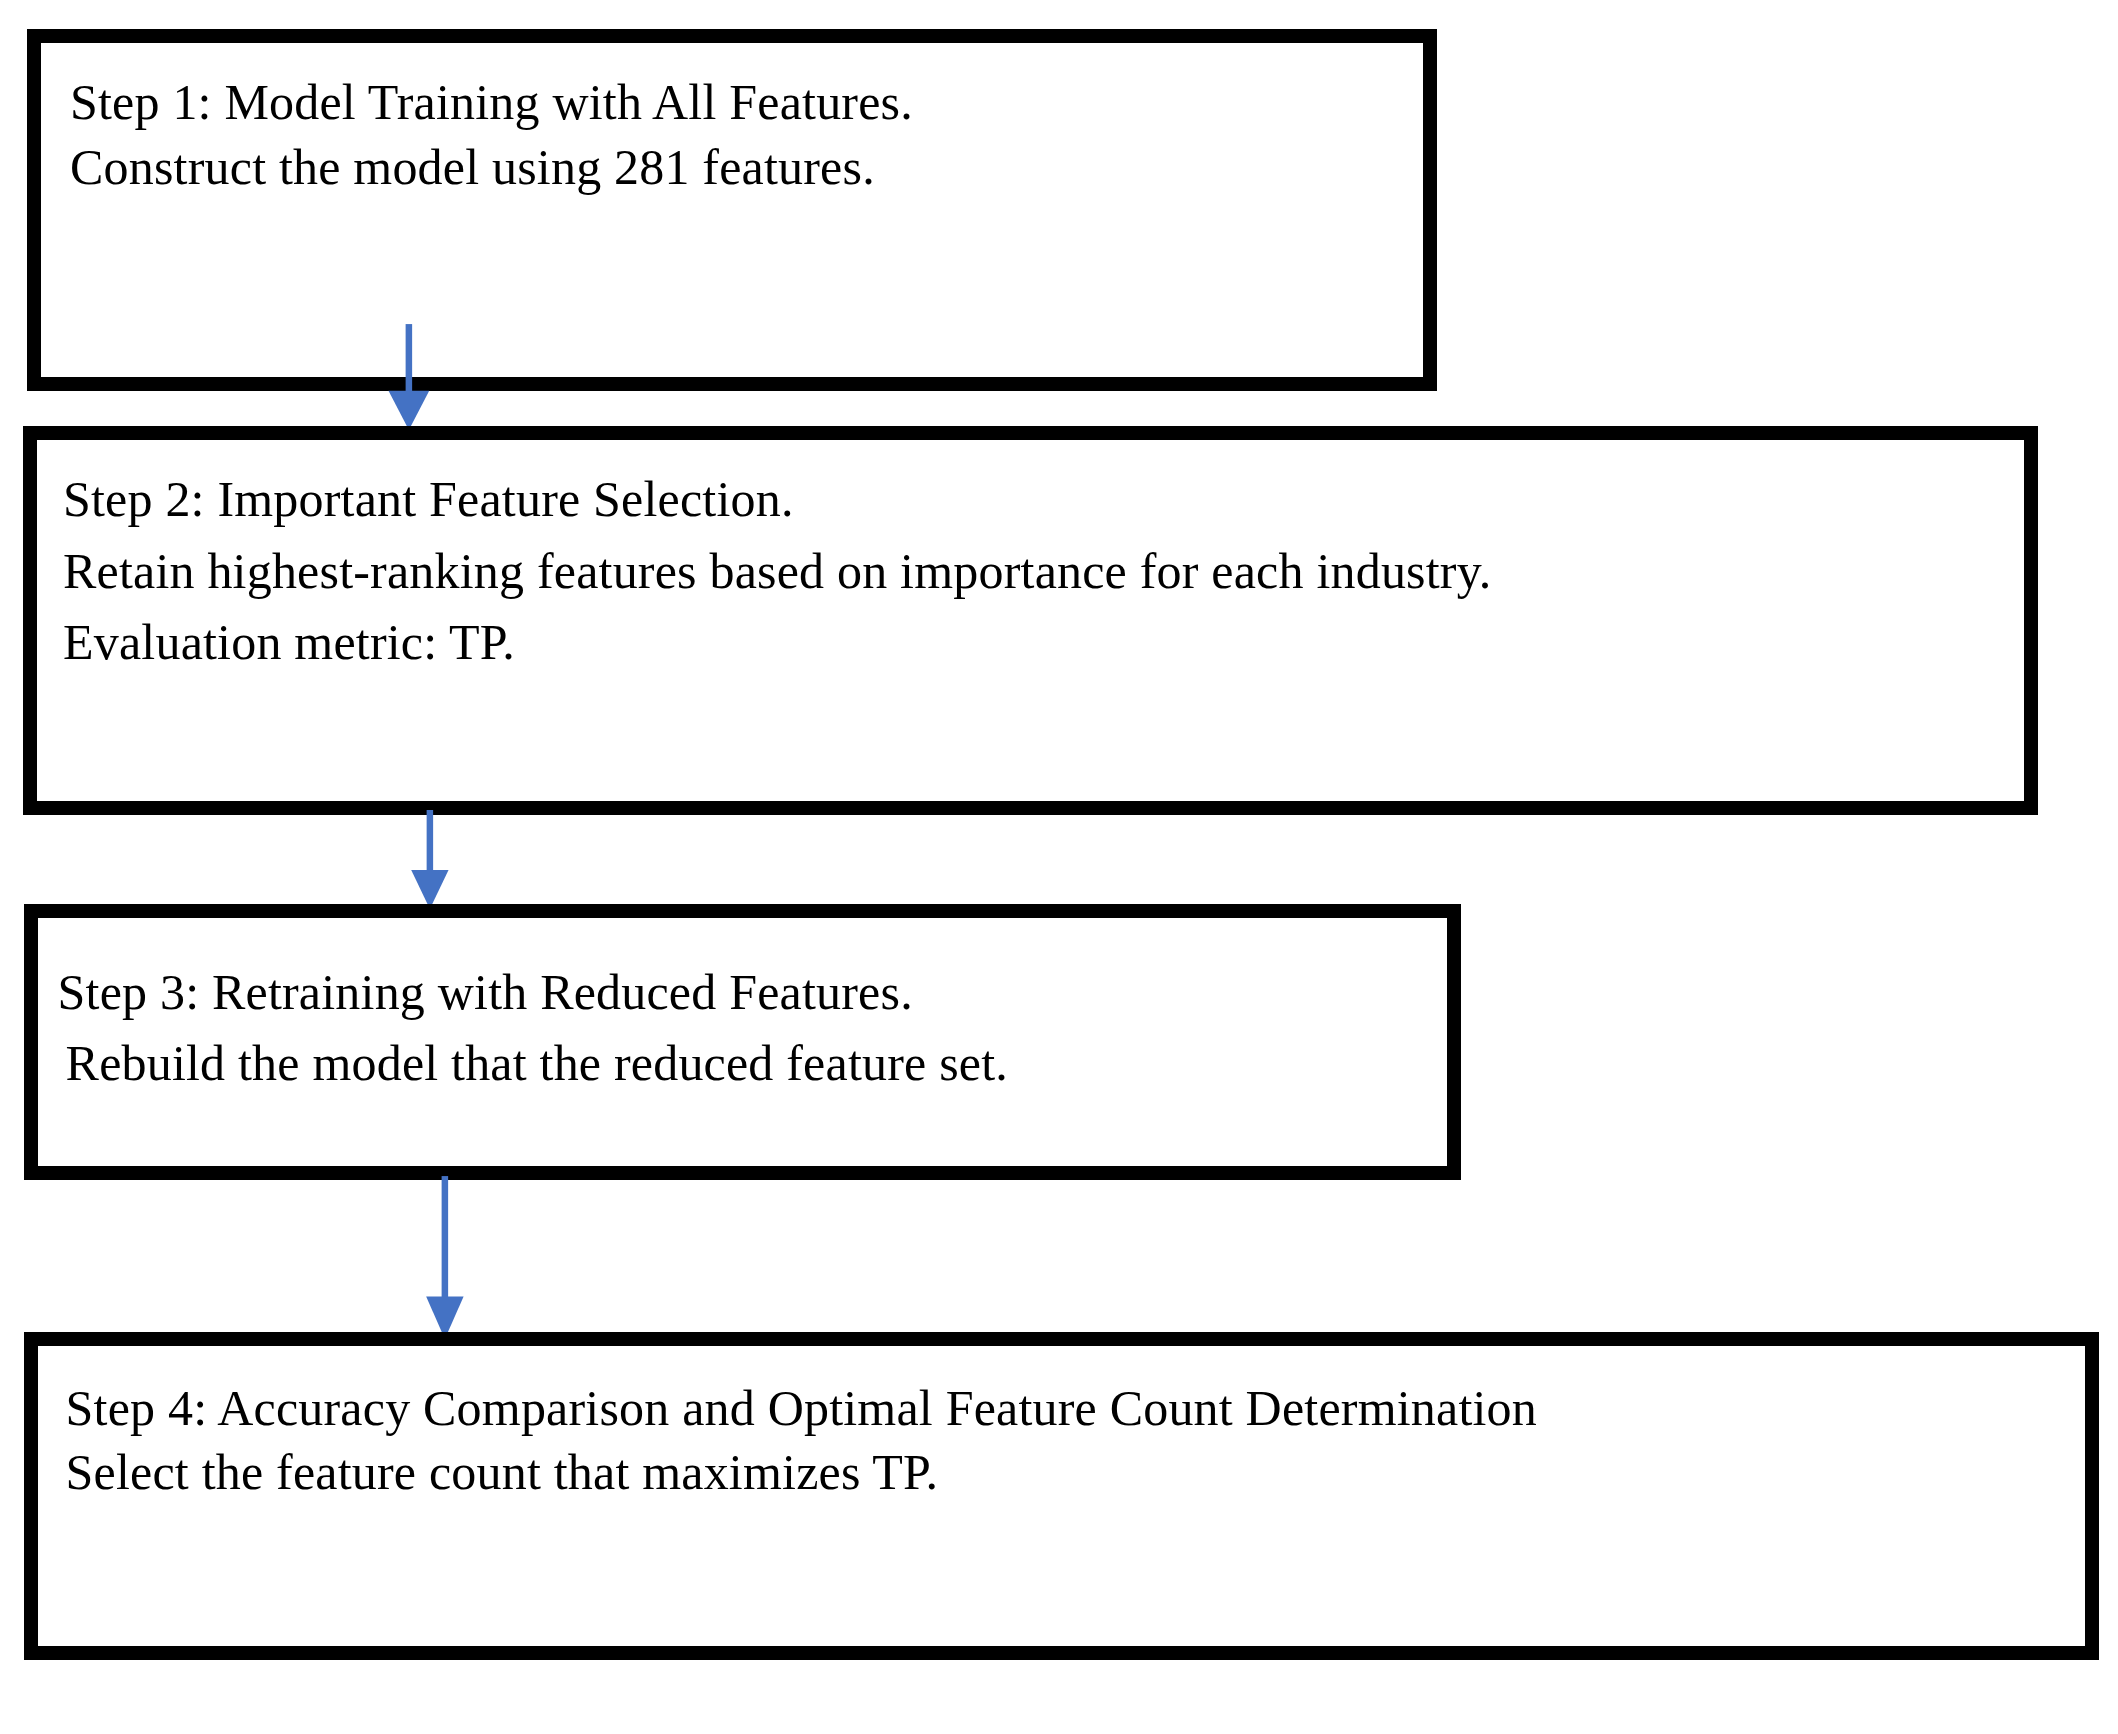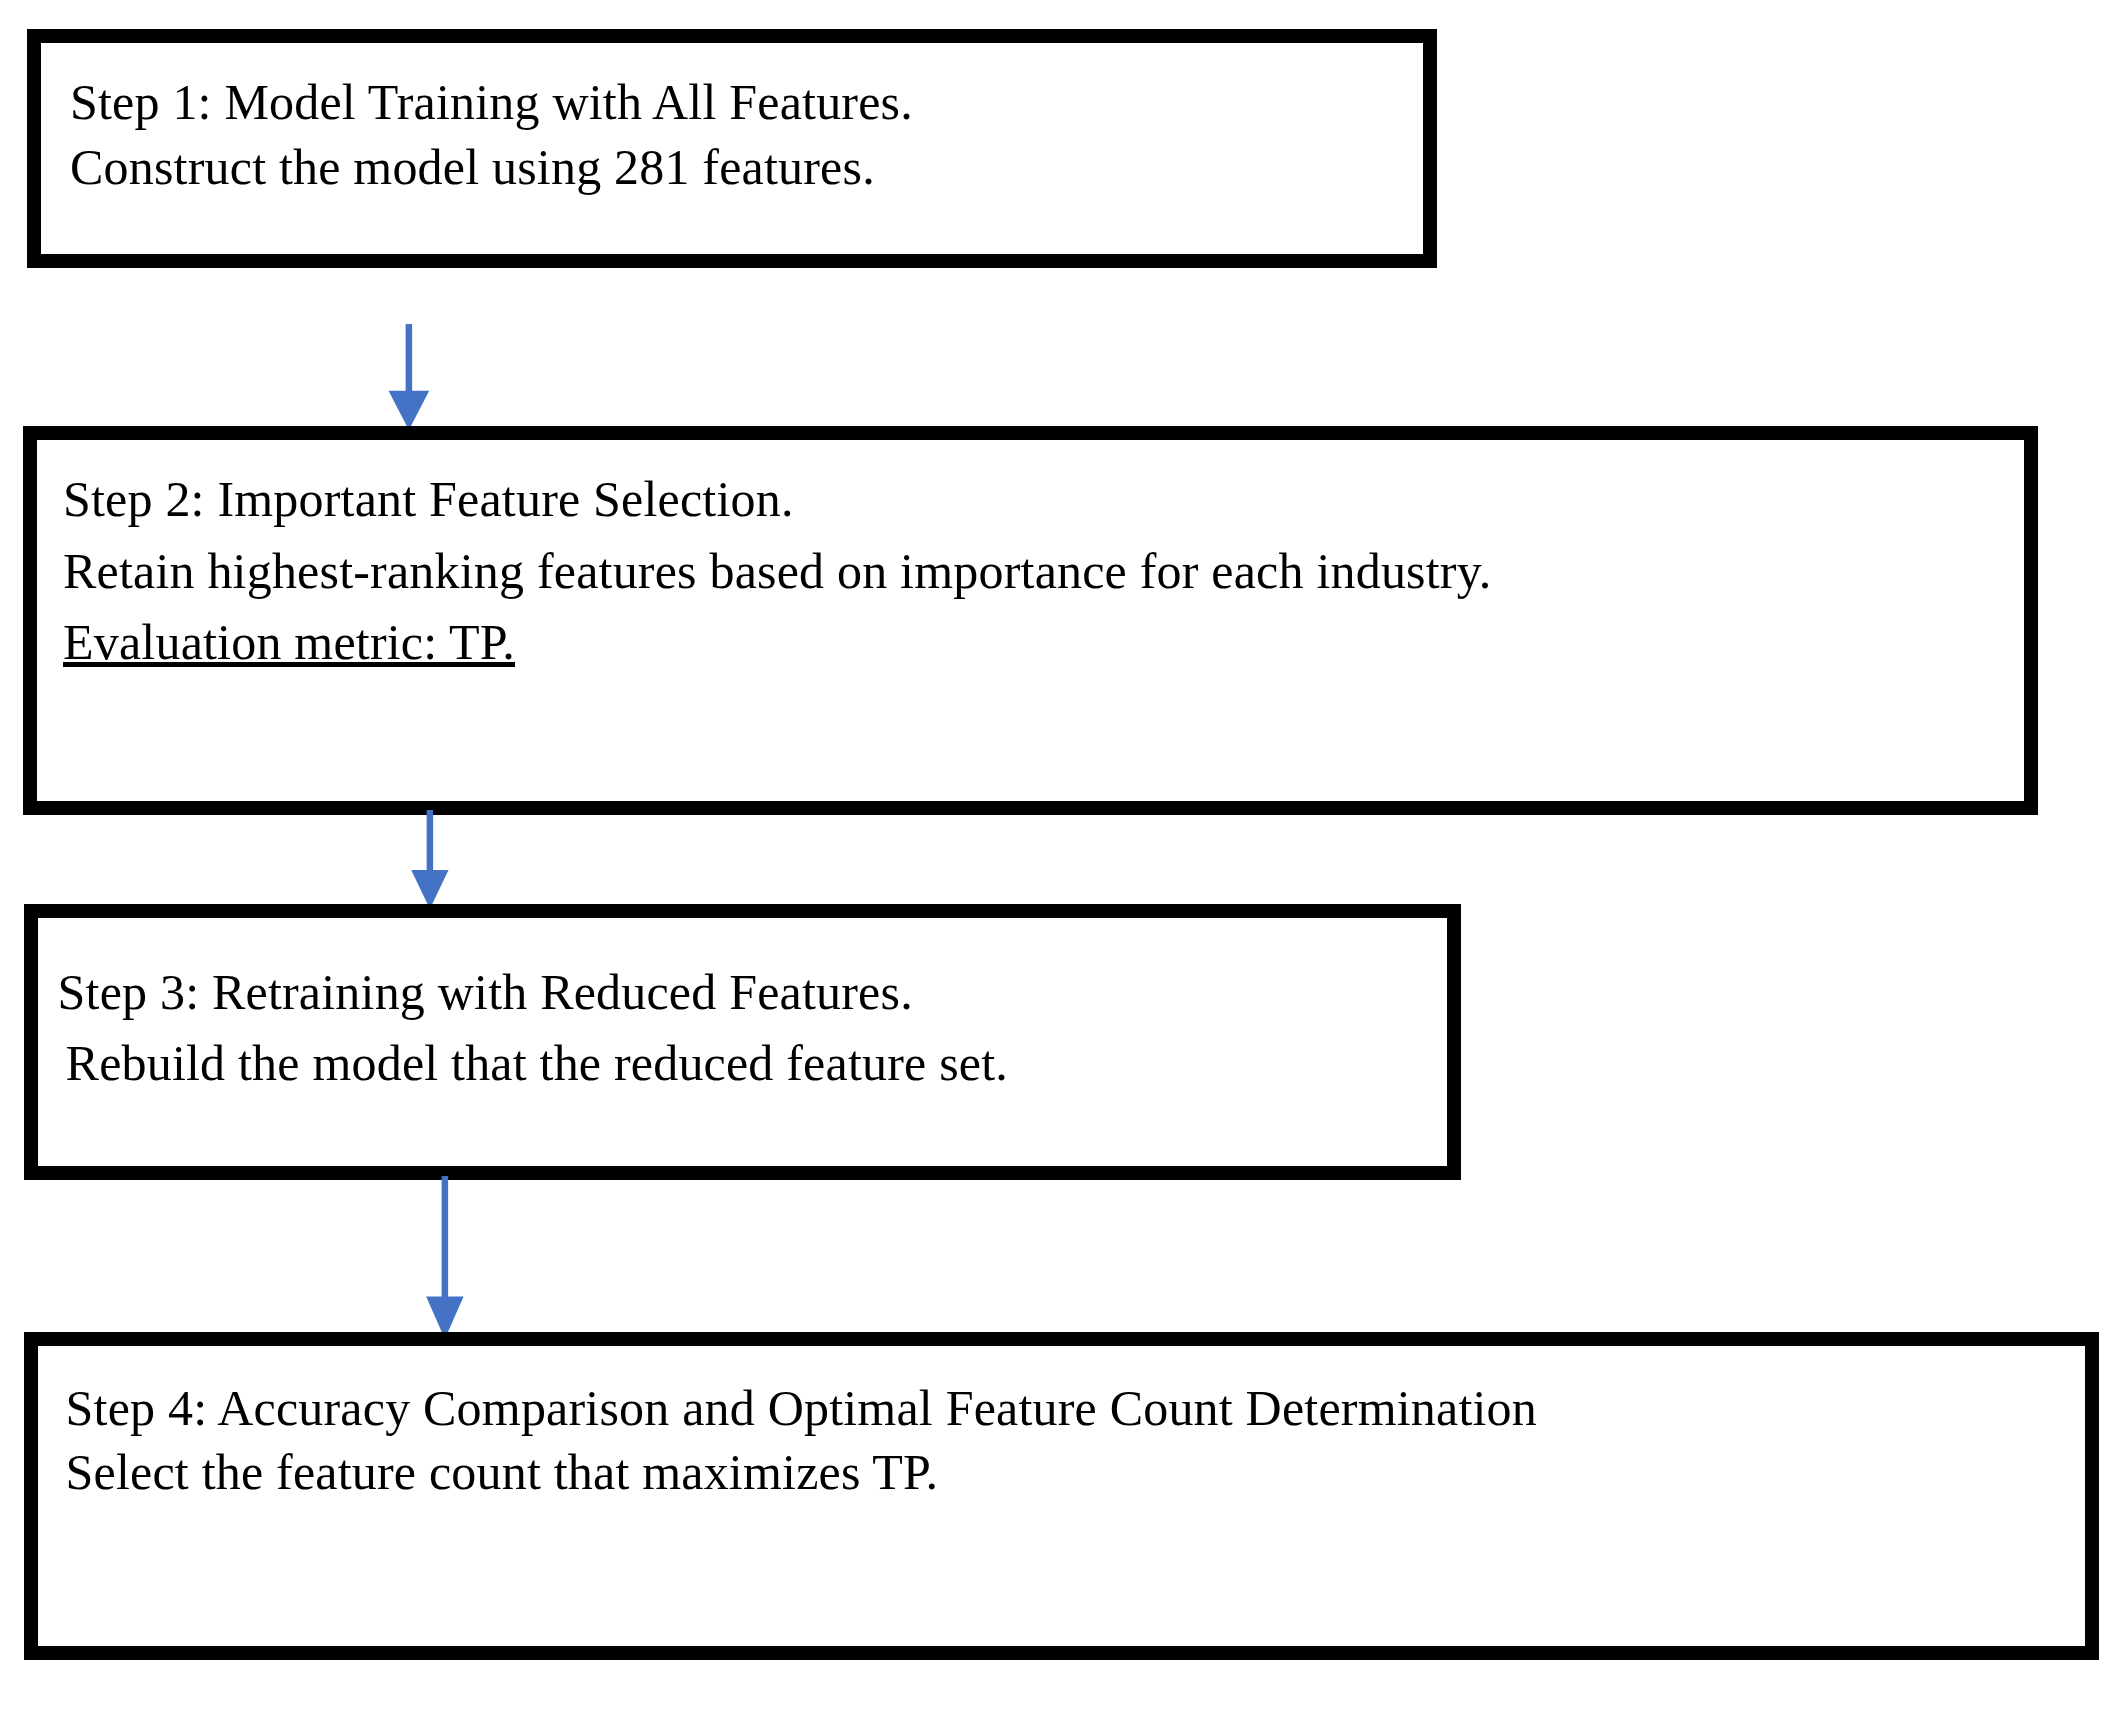--- a/index.html
+++ b/index.html
@@ -14,42 +14,42 @@
     background: #ffffff;
     overflow: hidden;
     font-family: "Liberation Serif", "DejaVu Serif", serif;
   }
   .step-box {
     position: absolute;
     box-sizing: border-box;
     background: #ffffff;
     border: 14px solid #000000;
   }
-  .step-box-1 { left: 27px;  top: 29px;   width: 1410px; height: 239px; }
+  .step-box-1 { left: 27px;  top: 29px;   width: 1410px; height: 362px; }
   .step-box-2 { left: 23px;  top: 426px;  width: 2015px; height: 389px; }
   .step-box-3 { left: 23.6px;  top: 904px; width: 1437px; height: 276px; }
   .step-box-4 { left: 23.6px;  top: 1332px; width: 2075px; height: 328px; }
 
   .box-text {
     position: absolute;
     left: 0;
     right: 0;
     color: #000000;
     font-size: 50px;
     line-height: 1.0;
     white-space: nowrap;
     letter-spacing: 0.2px;
   }
   
   .b1-l1 { left: 29px; top: 34px;  }
   .b1-l2 { left: 29px; top: 99px; }
   
   .b2-l1 { left: 26px; top: 34px;  }
   .b2-l2 { left: 26px; top: 106px; }
-  .b2-l3 { left: 26px; top: 177px; text-decoration: underline; }
+  .b2-l3 { left: 26px; top: 177px; }
   
   .b3-l1 { left: 20px; top: 49px;  }
   .b3-l2 { left: 28px; top: 120px; }
   
   .b4-l1 { left: 28px; top: 37px;  }
   .b4-l2 { left: 28px; top: 101px; }
 
   .connector {
     position: absolute;
     overflow: visible;

